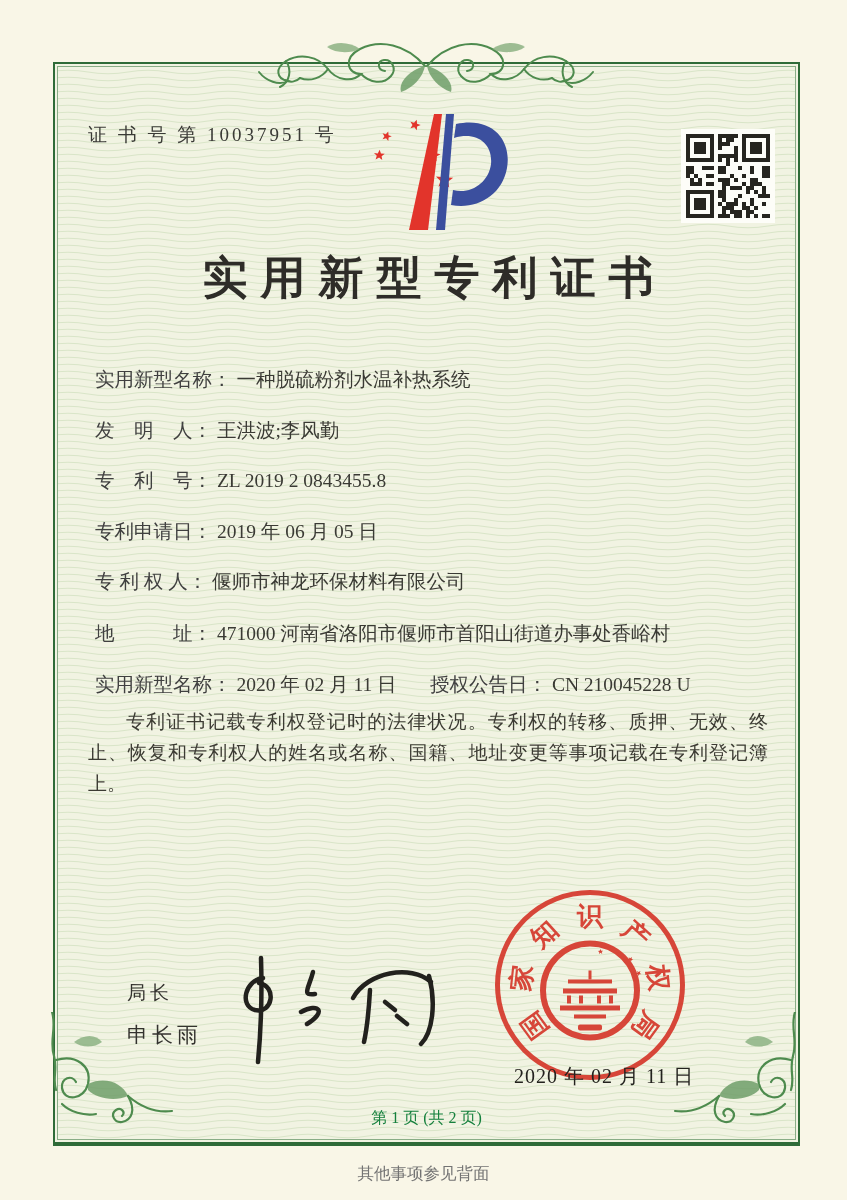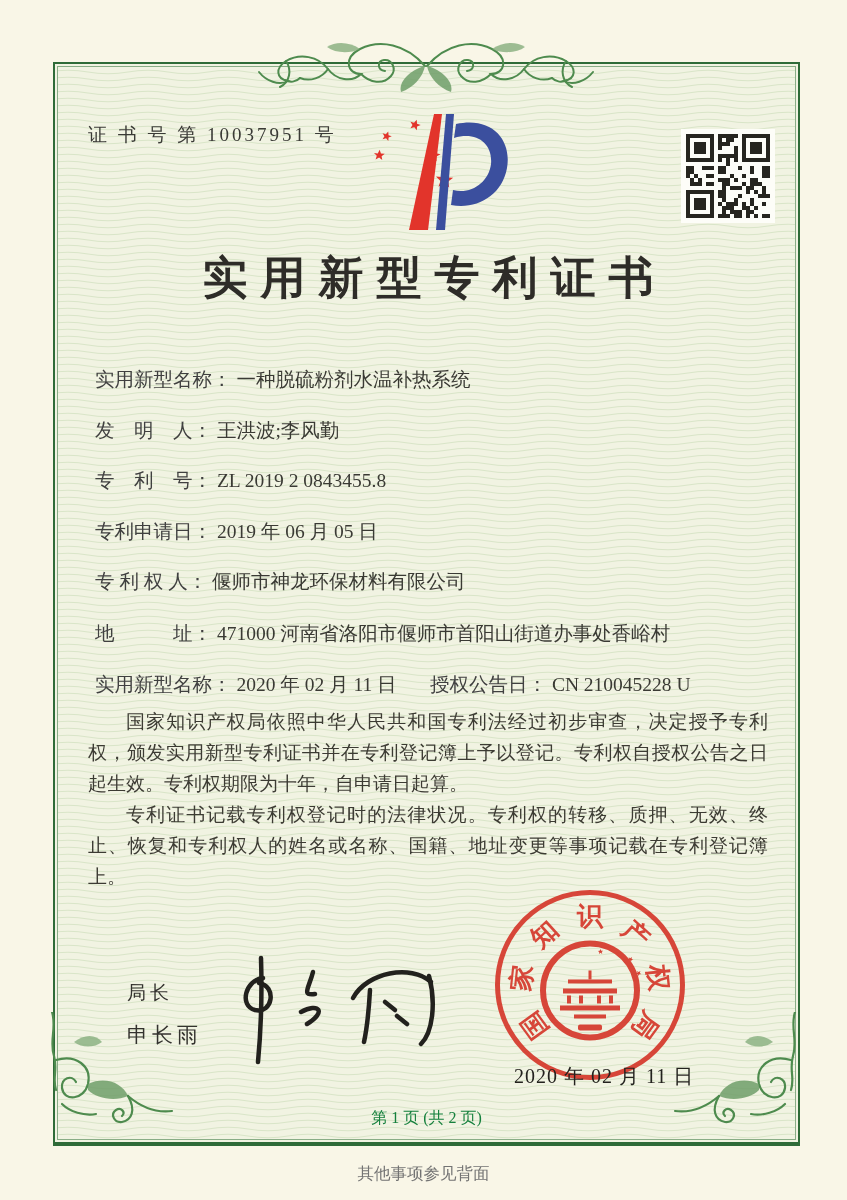--- a/index.html
+++ b/index.html
@@ -771,21 +771,20 @@
   <div class="field-row row-6">
     <span class="field-label">实用新型名称：</span>
     <span class="field-value">2020 年 02 月 11 日</span>
   </div>
   <div class="grant-right">
     <span class="field-label">授权公告日：</span>
     <span class="field-value">CN 210045228 U</span>
   </div>
 
   <div class="body-text">
-    <p>国家知识产权局依照中华人民共和国专利法经过初步审查，决定授予专利权，颁发实用新型专利证书并在专利登记簿上予以登记。专利权自授权公告之日起生效。专利权期限为十年，自申请日起算。</p>
     <p>专利证书记载专利权登记时的法律状况。专利权的转移、质押、无效、终止、恢复和专利权人的姓名或名称、国籍、地址变更等事项记载在专利登记簿上。</p>
   </div>
 
   <div class="signer-title">局长</div>
   <div class="signer-name">申长雨</div>
 
   <svg class="signature" width="230" height="125" viewBox="0 0 230 125">
     <g fill="none" stroke="#22211d" stroke-width="4.5" stroke-linecap="round" stroke-linejoin="round">
       <path d="M38,28 C20,30 14,56 30,60 C48,64 52,36 34,33"></path>
       <path d="M36,8 C37,40 36,80 33,112"></path>

